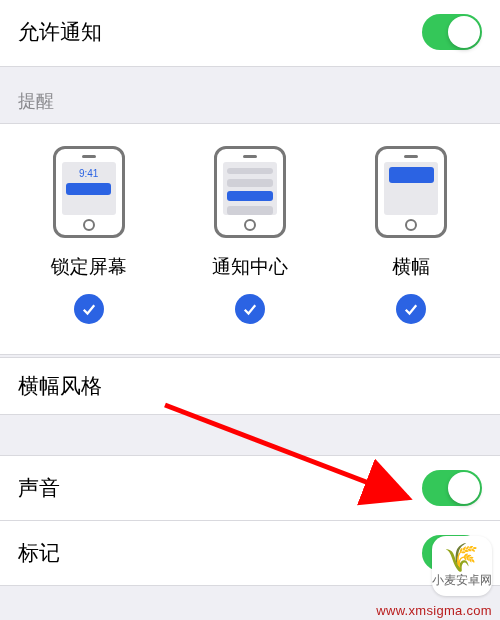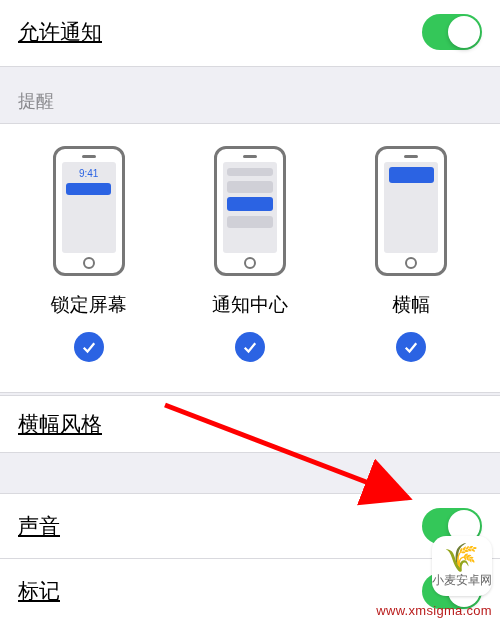--- a/index.html
+++ b/index.html
@@ -14,38 +14,37 @@
       position: relative;
     }
     .row {
       background: #fff;
       display: flex;
       align-items: center;
       justify-content: space-between;
       padding: 14px 18px;
       font-size: 21px;
       border-bottom: 1px solid #d9d9de;
-      text-decoration: underline;
     }
     .section-header {
       padding: 22px 4px 10px 18px;
       font-size: 18px;
       color: #8a8a8e;
     }
     .alerts-panel {
       background: #fff;
       padding: 22px 8px 30px 8px;
       display: flex;
       justify-content: space-around;
       border-top: 1px solid #d9d9de;
       border-bottom: 1px solid #d9d9de;
     }
     .alert-option { display: flex; flex-direction: column; align-items: center; width: 33%; }
     .phone {
-      width: 72px; height: 130px;
+      width: 72px; height: 92px;
       border: 3px solid #777;
       border-radius: 12px;
       background: #fff;
       display: flex; flex-direction: column; align-items: center;
       padding: 6px 6px 4px 6px;
       position: relative;
     }
     .phone .speaker { width: 14px; height: 3px; background: #777; border-radius: 2px; margin-bottom: 4px; }
     .phone .screen { flex: 1; width: 100%; background: #e8e8ec; border-radius: 3px; position: relative; overflow: hidden; display:flex; flex-direction:column; align-items:center; }
     .phone .home { width: 12px; height: 12px; border: 2px solid #777; border-radius: 50%; margin-top: 4px; }

